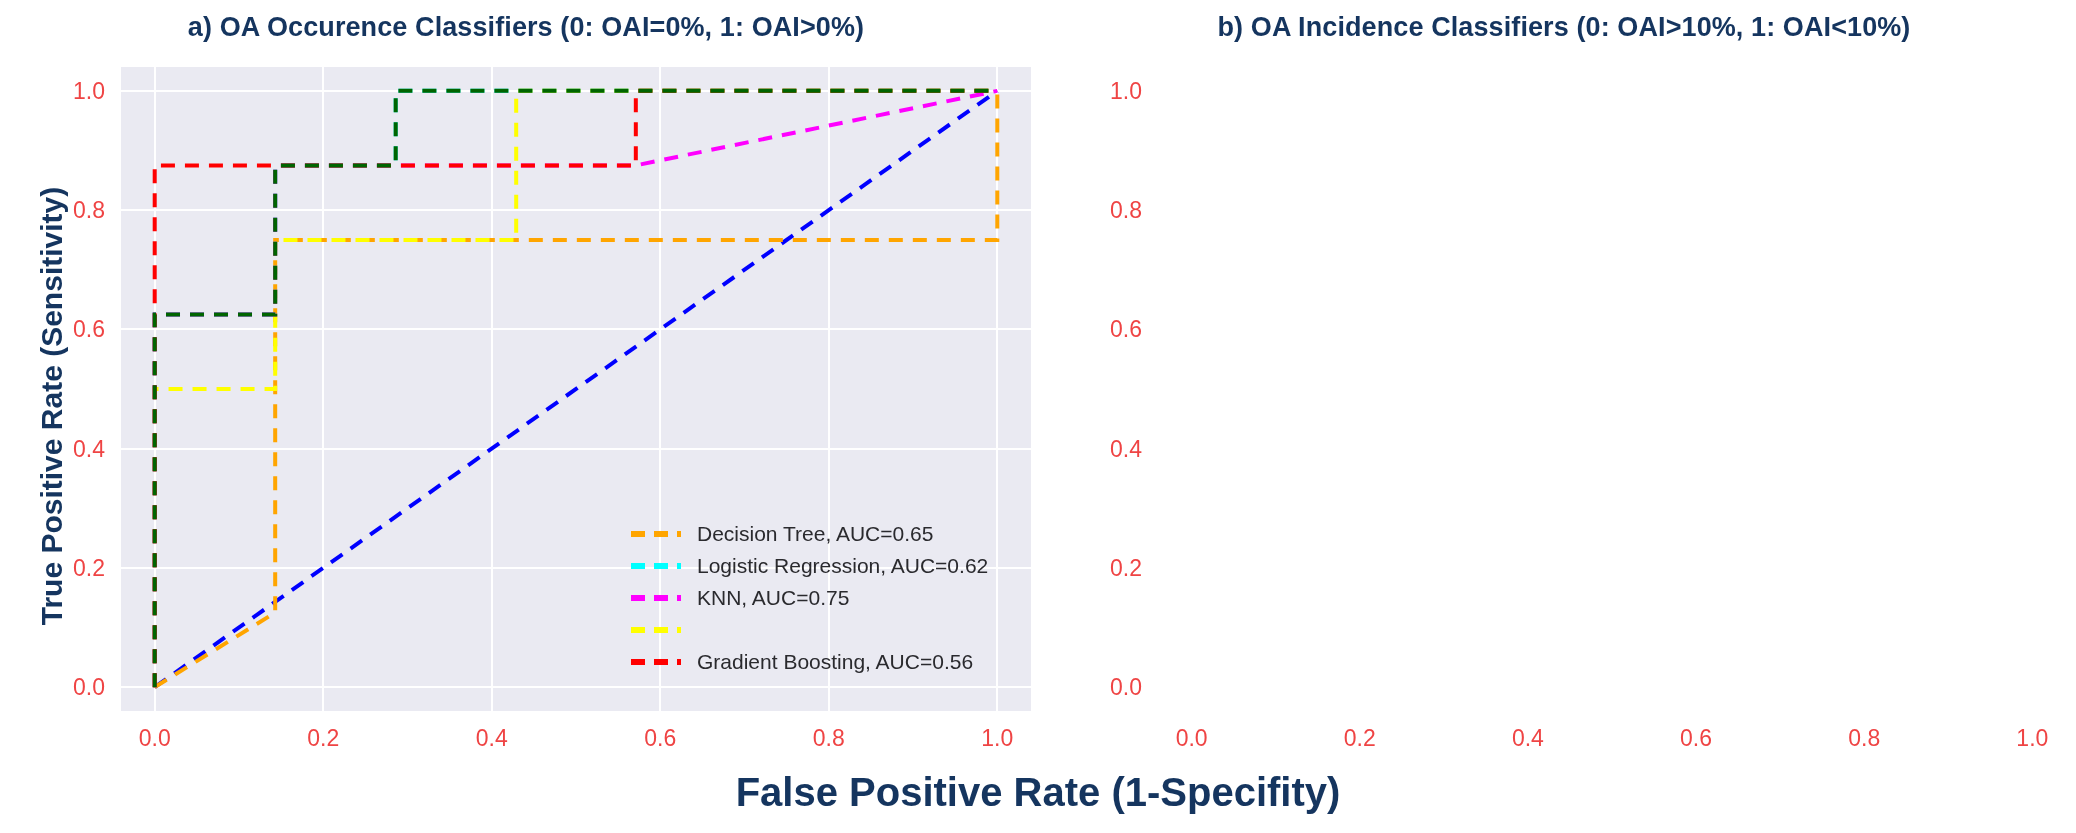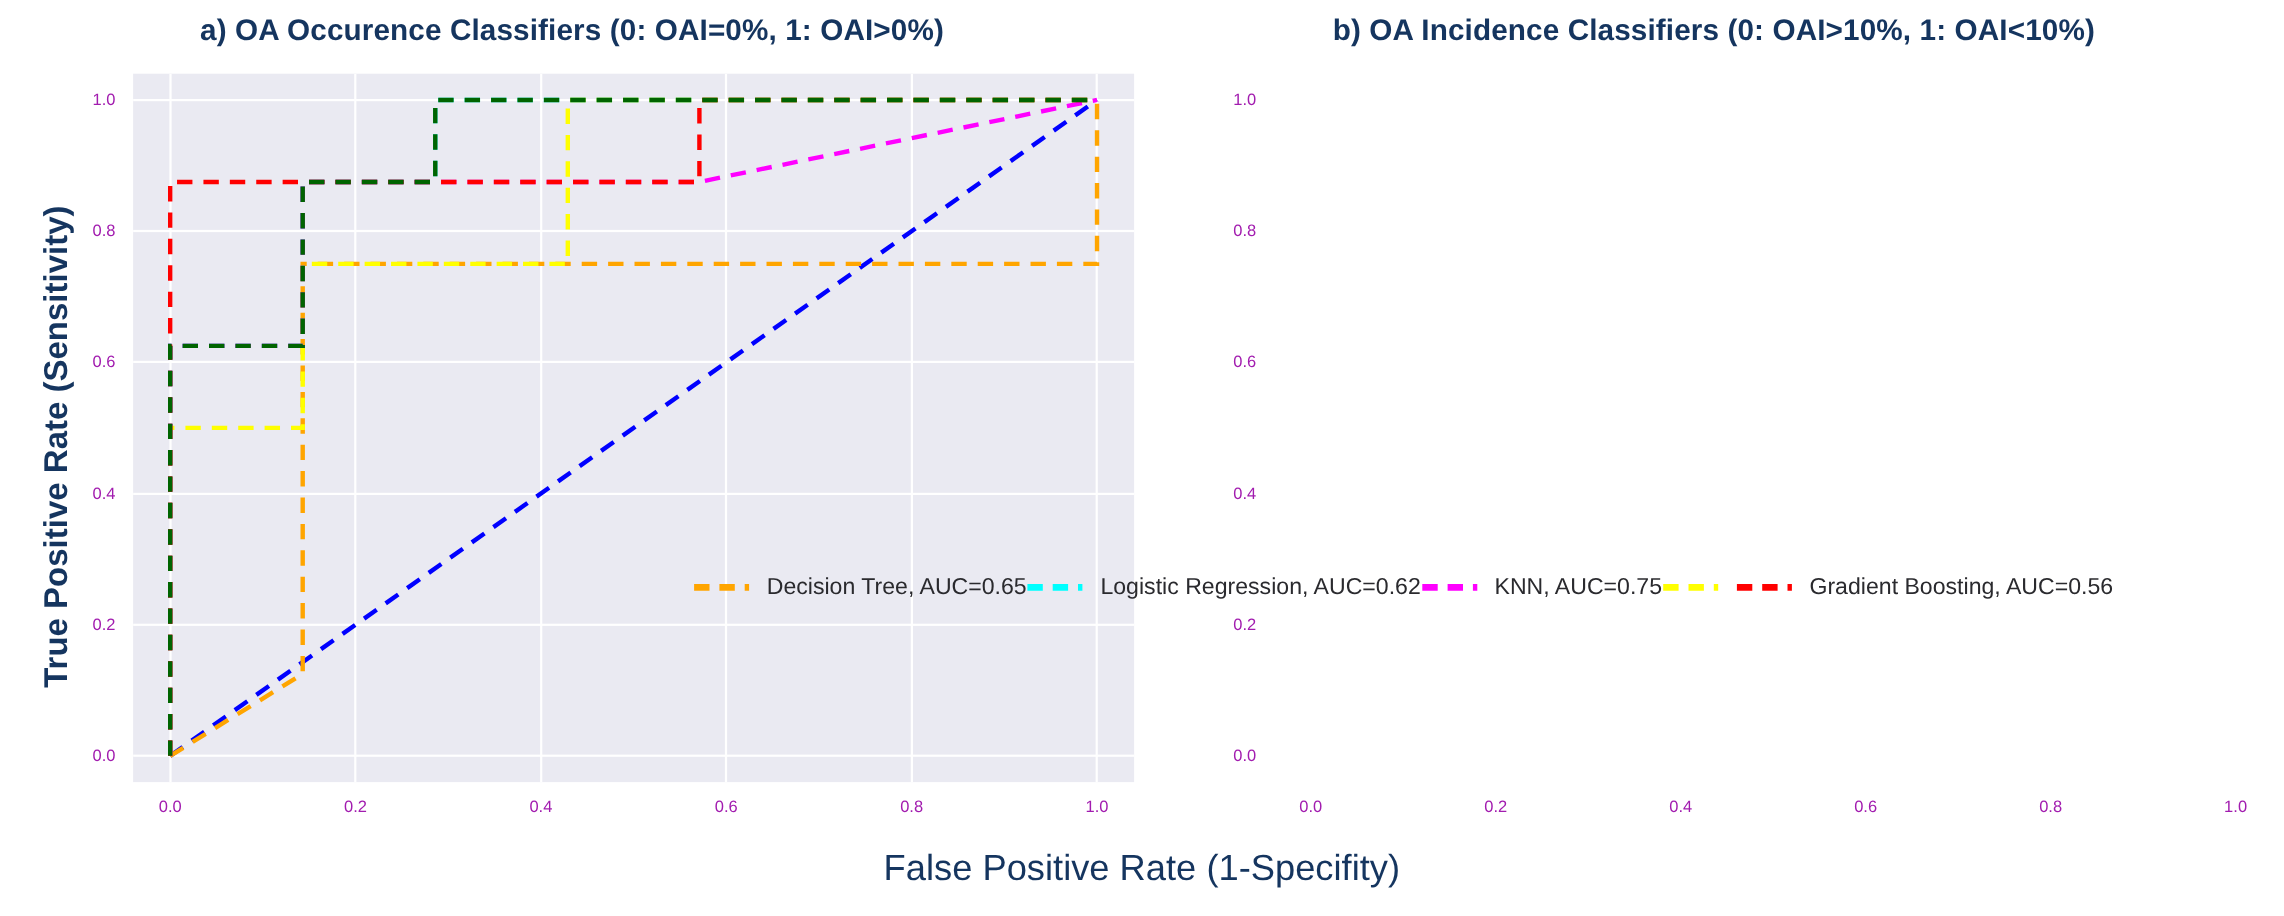--- a/index.html
+++ b/index.html
@@ -17,20 +17,21 @@
     position: relative;
     width: 2076px;
     height: 833px;
     background: #ffffff;
   }
 
   .panel {
     position: absolute;
     top: 0;
     height: 833px;
+    padding-left: 12px;
   }
   #panel-a { left: 0px;    width: 1040px; }
   #panel-b { left: 1040px; width: 1036px; }
 
   .panel-title {
     position: absolute;
     top: 12px;
     left: 0;
     width: 100%;
     text-align: center;
@@ -59,22 +60,22 @@
   .curves {
     position: absolute;
     left: 0; top: 0;
     width: 100%;
     height: 100%;
   }
 
   
   .tick {
     position: absolute;
-    font-size: 15px;
-    color: #a21caf;
+    font-size: 23px;
+    color: #ef4444;
     white-space: nowrap;
   }
   .xtick { transform: translateX(-50%); }
   .ytick { transform: translateY(-50%); text-align: right; }
 
   
   #ylabel {
     position: absolute;
     left: -228px;
     top: 389px;
@@ -86,31 +87,31 @@
     font-weight: 700;
     color: #15355f;
     white-space: nowrap;
   }
   #xlabel {
     position: absolute;
     left: 0;
     top: 770px;
     width: 2076px;
     text-align: center;
-    font-size: 33px;
-    font-weight: 400;
+    font-size: 40px;
+    font-weight: 700;
     color: #15355f;
     white-space: nowrap;
   }
 
   
   .legend {
     position: absolute;
     display: flex;
-    flex-direction: row;
+    flex-direction: column;
     gap: 0px;
   }
   #legend-a { left: 630px;  top: 518px; }
 
   .legend-row {
     display: flex;
     align-items: center;
     height: 32px;
     white-space: nowrap;
   }

